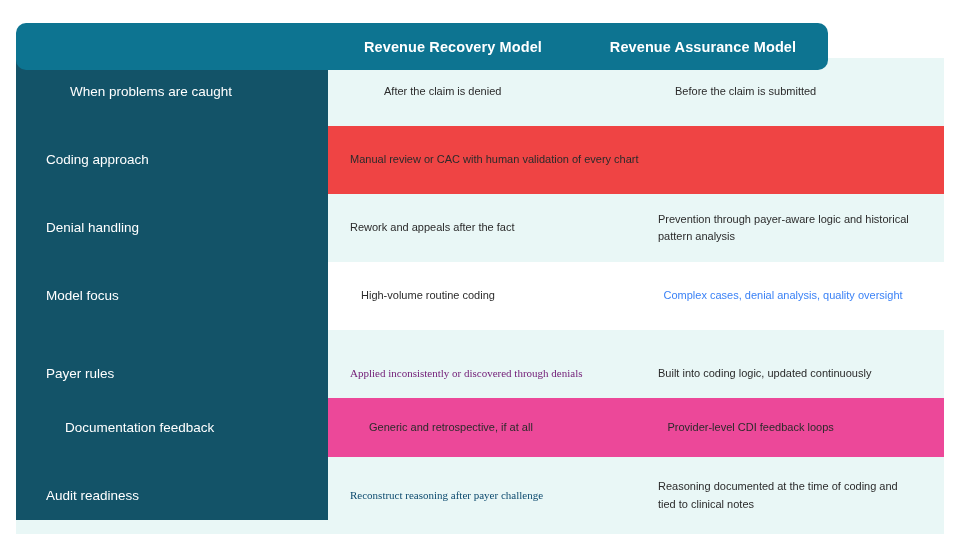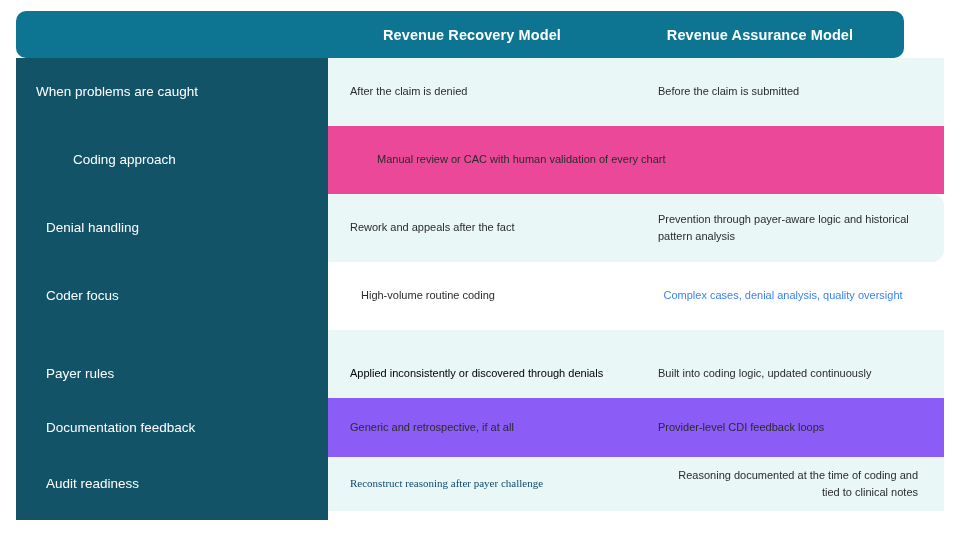--- a/index.html
+++ b/index.html
@@ -20,22 +20,22 @@
     left: 16px;
     top: 11px;
     width: 928px;
     height: 509px;
   }
 
   
   .table-header {
     position: absolute;
     left: 0;
-    top: 0;
-    width: 888px;
+    top: 12px;
+    width: 812px;
     height: 47px;
     background: #0d7491;
     border-radius: 10px;
     display: flex;
     align-items: center;
     box-sizing: border-box;
     z-index: 3;
     justify-content: space-between;
   }
   .th-spacer {
@@ -94,20 +94,21 @@
     color: #ffffff;
     font-size: 13.5px;
     line-height: 1.45;
     padding-left: 30px;
     padding-right: 16px;
     position: relative;
     z-index: 3;
   }
   .cell-label.first-indent {
     padding-left: 20px;
+    margin-left: 34px;
   }
 
   .cell-value {
     flex: 1 1 0;
     box-sizing: border-box;
     display: flex;
     align-items: center;
     color: #2b2b2b;
     font-size: 11px;
     line-height: 1.55;
@@ -133,68 +134,68 @@
     <div class="row shade-mint" style="top: 0px; height: 68px; background: rgb(233, 247, 246);">
       <div class="cell-label first-indent" style="color: rgb(255, 255, 255);">When problems are caught</div>
       <div class="cell-value" style="color: rgb(43, 43, 43);">
         <span class="txt">After the claim is denied</span>
       </div>
       <div class="cell-value" style="color: rgb(43, 43, 43);">
         <span class="txt">Before the claim is submitted</span>
       </div>
     </div>
 
-    <div class="row shade-white" style="top: 68px; height: 68px; background: #ec4899; padding-left: 27px;">
+    <div class="row shade-white" style="top: 68px; height: 68px; background: #ef4444;">
       <div class="cell-label" style="color: rgb(255, 255, 255);">Coding approach</div>
       <div class="cell-value" style="color: rgb(43, 43, 43);">
         <span class="txt">Manual review or CAC with human validation of every chart</span>
       </div>
     </div>
 
-    <div class="row shade-mint" style="top: 136px; height: 68px; background: rgb(233, 247, 246); border-radius: 12px;">
+    <div class="row shade-mint" style="top: 136px; height: 68px; background: rgb(233, 247, 246);">
       <div class="cell-label" style="color: rgb(255, 255, 255);">Denial handling</div>
       <div class="cell-value" style="color: rgb(43, 43, 43);">
         <span class="txt">Rework and appeals after the fact</span>
       </div>
       <div class="cell-value" style="color: rgb(43, 43, 43);">
         <span class="txt">Prevention through payer-aware logic and historical pattern analysis</span>
       </div>
     </div>
 
     <div class="row shade-white" style="top: 204px; height: 68px; background: rgb(255, 255, 255);">
-      <div class="cell-label" style="color: rgb(255, 255, 255);">Coder focus</div>
+      <div class="cell-label" style="color: rgb(255, 255, 255);">Model focus</div>
       <div class="cell-value" style="color: rgb(43, 43, 43); padding-left: 33px;">
         <span class="txt">High-volume routine coding</span>
       </div>
       <div class="cell-value" style="color: #3b82f6;">
         <span class="txt">Complex cases, denial analysis, quality oversight</span>
       </div>
     </div>
 
     <div class="row shade-mint" style="top: 272px; height: 88px; background: rgb(233, 247, 246);">
       <div class="cell-label" style="color: rgb(255, 255, 255);">Payer rules</div>
-      <div class="cell-value" style="color: #000000;">
+      <div class="cell-value" style="color: #701a75; font-family: Liberation Serif, serif;">
         <span class="txt">Applied inconsistently or discovered through denials</span>
       </div>
       <div class="cell-value" style="color: rgb(43, 43, 43);">
         <span class="txt">Built into coding logic, updated continuously</span>
       </div>
     </div>
 
-    <div class="row shade-white" style="top: 340px; height: 60px; background: #8b5cf6;">
+    <div class="row shade-white" style="top: 340px; height: 60px; background: #ec4899; padding-left: 19px;">
       <div class="cell-label" style="color: rgb(255, 255, 255);">Documentation feedback</div>
       <div class="cell-value" style="color: rgb(43, 43, 43); text-align: right;">
         <span class="txt">Generic and retrospective, if at all</span>
       </div>
       <div class="cell-value" style="color: rgb(43, 43, 43);">
         <span class="txt">Provider-level CDI feedback loops</span>
       </div>
     </div>
 
-    <div class="row shade-mint" style="top: 399px; height: 54px; background: rgb(233, 247, 246); text-align: right;">
+    <div class="row shade-mint" style="top: 399px; height: 77px; background: rgb(233, 247, 246);">
       <div class="cell-label" style="color: rgb(255, 255, 255);">Audit readiness</div>
       <div class="cell-value" style="color: #0c4a6e; font-family: Liberation Serif, serif;">
         <span class="txt">Reconstruct reasoning after payer challenge</span>
       </div>
       <div class="cell-value" style="color: rgb(43, 43, 43);">
         <span class="txt">Reasoning documented at the time of coding and tied to clinical notes</span>
       </div>
     </div>
 
   </div>

